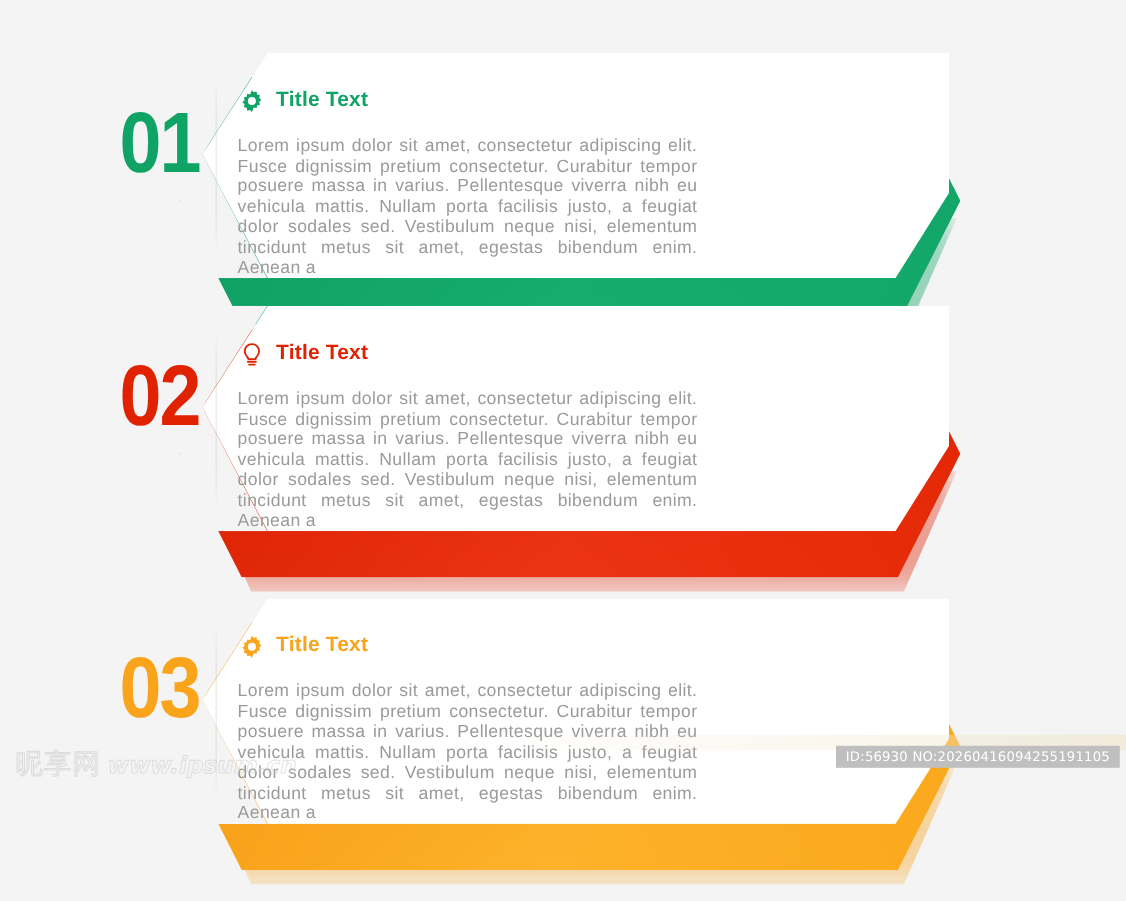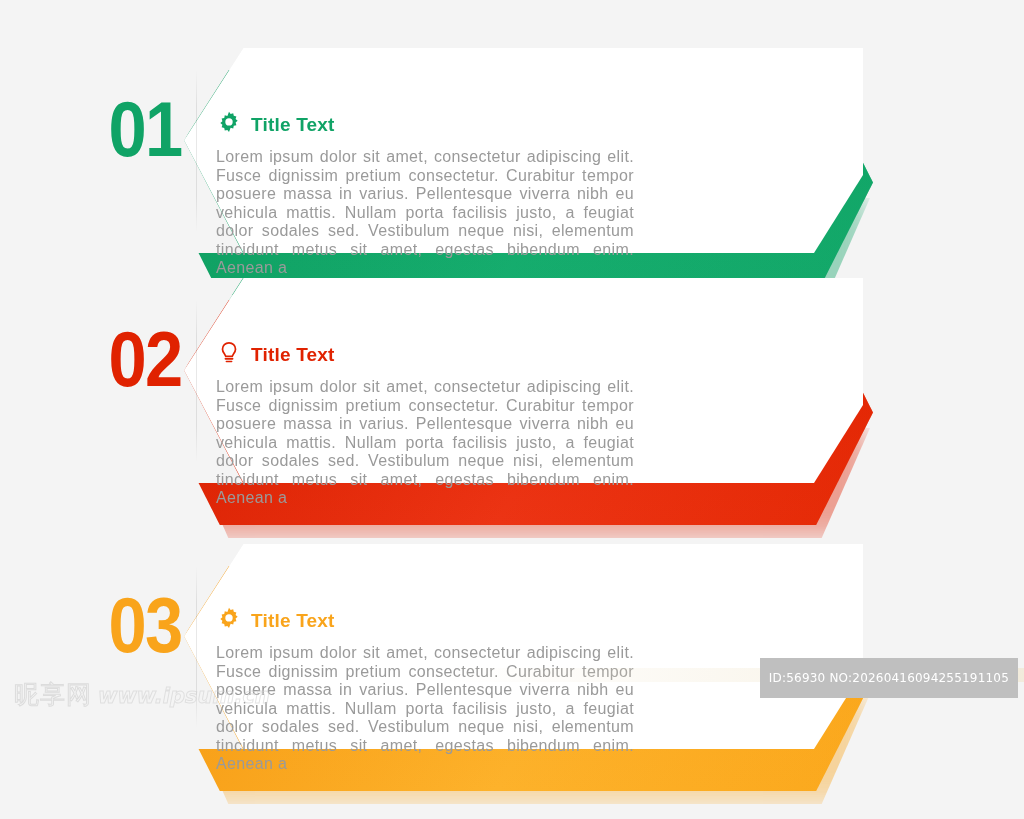--- a/index.html
+++ b/index.html
@@ -114,24 +114,23 @@
 
   .content {
     position: absolute;
     left: 216px;
     top: 32px;
     width: 440px;
   }
 
   .head {
     display: flex;
-    align-items: flex-end;
+    align-items: flex-start;
     gap: 9px;
     height: 32px;
-    margin-top: 24px;
   }
   .head .icon { width: 26px; height: 26px; display: block; flex: 0 0 26px; }
   .head .ttl {
     font-size: 19px;
     font-weight: bold;
     letter-spacing: .2px;
   }
 
   .body-text {
     margin-top: 12px;
@@ -172,21 +171,21 @@
     font-family: "DejaVu Sans", sans-serif;
   }
   .id-badge {
     position: absolute;
     right: 6px;
     bottom: 20px;
     background: #bfbfbf;
     color: #ffffff;
     font-size: 12px;
     line-height: 20px;
-    padding: 10px 9px;
+    padding: 0 9px;
     letter-spacing: .2px;
     font-family: "DejaVu Sans", sans-serif;
   }
   .corner-tint {
     position: absolute;
     right: 0;
     bottom: 36px;
     width: 580px;
     height: 14px;
     background: linear-gradient(to right, rgba(244,232,205,0), rgba(240,228,200,.55));

